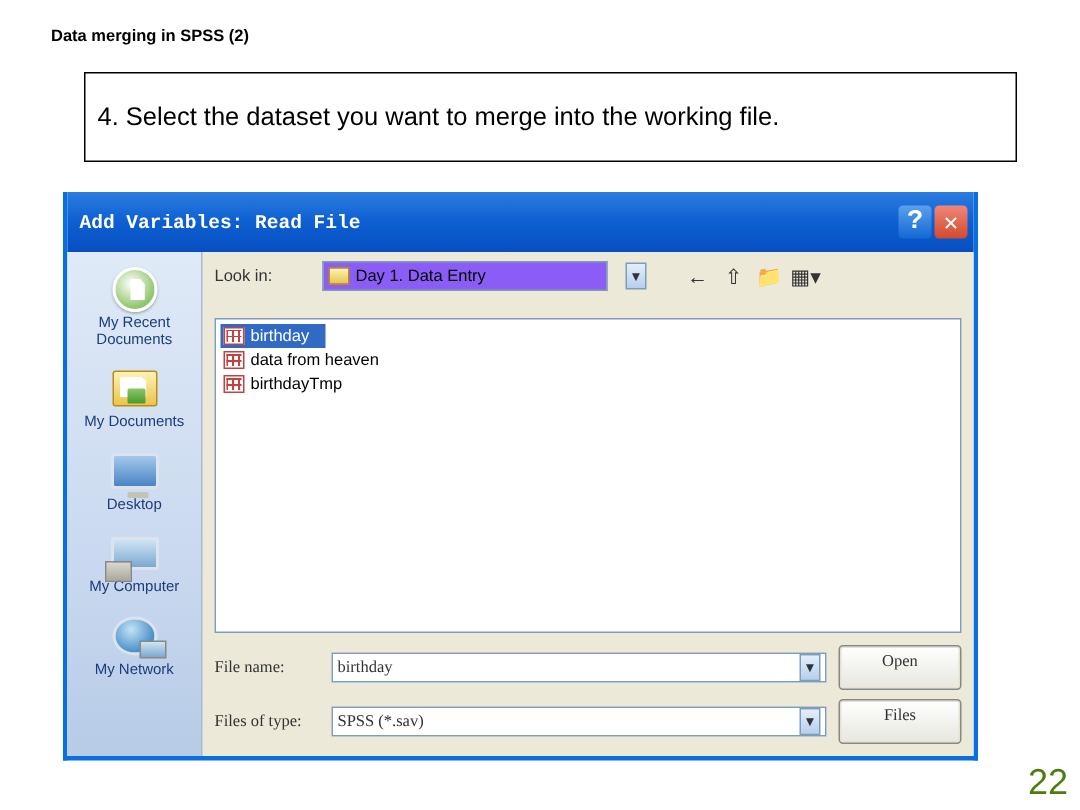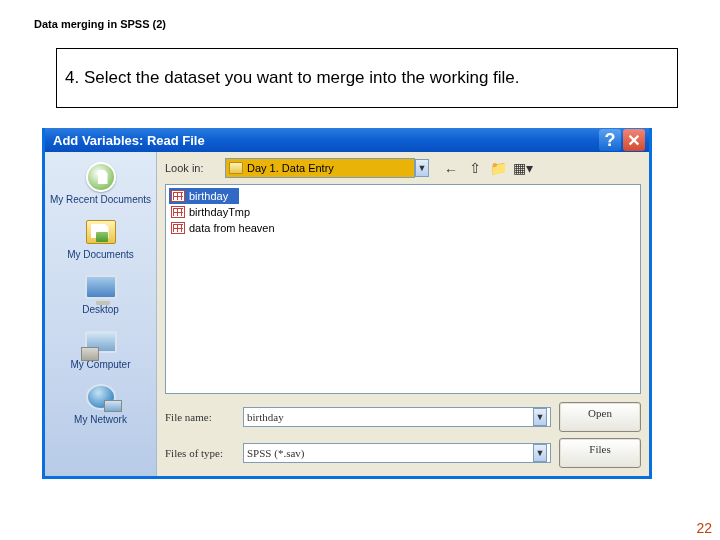--- a/index.html
+++ b/index.html
@@ -27,28 +27,29 @@
     left: 42px;
     top: 128px;
     width: 610px;
     border: 3px solid #096ede;
     border-top: none;
     background: #fff;
     font-family: Tahoma, sans-serif;
     font-size: 11px;
   }
   .titlebar {
-    height: 24px;
+    height: 40px;
     background: linear-gradient(#2b7de0 0%, #0d5fd2 50%, #074fc0 100%);
     color: #fff;
     display: flex;
     align-items: center;
     padding: 0 4px 0 8px;
     font-weight: bold;
     font-size: 13px;
+    font-family: Liberation Mono, monospace;
   }
   .titlebar .spacer { flex: 1; }
   .titlebtn {
     width: 22px;
     height: 22px;
     margin-left: 2px;
     border-radius: 3px;
     display: flex;
     align-items: center;
     justify-content: center;
@@ -62,30 +63,30 @@
     display: flex;
     background: #ece9d8;
   }
   .dialog-main {
     flex: 1;
     padding: 6px 8px 8px 8px;
   }
   .lookin-row {
     display: flex;
     align-items: center;
-    gap: 0;
-    margin-bottom: 6px;
+    gap: 12px;
+    margin-bottom: 18px;
   }
   .lookin-label { width: 60px; color:#333; }
   .lookin-dd {
     flex: 1;
     max-width: 190px;
     height: 20px;
     border: 1px solid #7f9db9;
-    background: #eab308;
+    background: #8b5cf6;
     display: flex;
     align-items: center;
     padding: 0 3px;
     font-size: 11px;
     gap: 4px;
   }
   .lookin-dd .dd-icon {
     width: 14px; height: 12px;
     background: linear-gradient(#fff2b4,#e8c64a);
     border: 1px solid #bb8c1c;
@@ -171,21 +172,21 @@
     height: 30px;
     border: 1px solid #888;
     border-radius: 3px;
     background: linear-gradient(#fff,#e7e7de);
     font-size: 11px;
     text-align: center;
     line-height: 20px;
     box-shadow: 0 0 0 1px #e7e2cf inset;
   }
   .sidebar {
-    width: 112px;
+    width: 90px;
     background: linear-gradient(#dfeaf7,#cad9ef 60%, #b7cbe7);
     padding: 6px 4px;
     display: flex;
     flex-direction: column;
     align-items: center;
     gap: 2px;
     border-right: 1px solid #aab9d4;
   }
   .sb-item {
     width: 100%;
@@ -268,22 +269,22 @@
   .ico-mynet::after{
     content:""; position:absolute; left:16px; top:14px;
     width:16px; height:10px;
     background: linear-gradient(#cfe4f4,#7ca8d0);
     border:1px solid #888;
   }
   .slide-num {
     position: absolute;
     right: 8px;
     bottom: 4px;
-    color: #c2410c;
-    font-size: 14px;
+    color: #4d7c0f;
+    font-size: 24px;
     font-family: Arial, sans-serif;
   }
 </style>
 </head>
 <body>
 
 <div class="page-title">Data merging in SPSS (2)</div>
 
 <div class="instruction-box">4.  Select the dataset you want to merge into the working file.</div>
 
@@ -348,25 +349,25 @@
         </div>
       </div>
 
       <div class="file-list">
         <div class="file-item selected">
           <span class="spss-ico"></span>
           <span>birthday</span>
         </div>
         <div class="file-item">
           <span class="spss-ico"></span>
-          <span>birthdayTmp</span>
+          <span>data from heaven</span>
         </div>
         <div class="file-item">
           <span class="spss-ico"></span>
-          <span>data from heaven</span>
+          <span>birthdayTmp</span>
         </div>
       </div>
 
       <div class="bottom-rows">
         <span>File name:</span>
         <div class="text-dd">
           <span class="val">birthday</span>
           <div class="dd-arrow">▼</div>
         </div>
         <div class="win-btn">Open</div>

